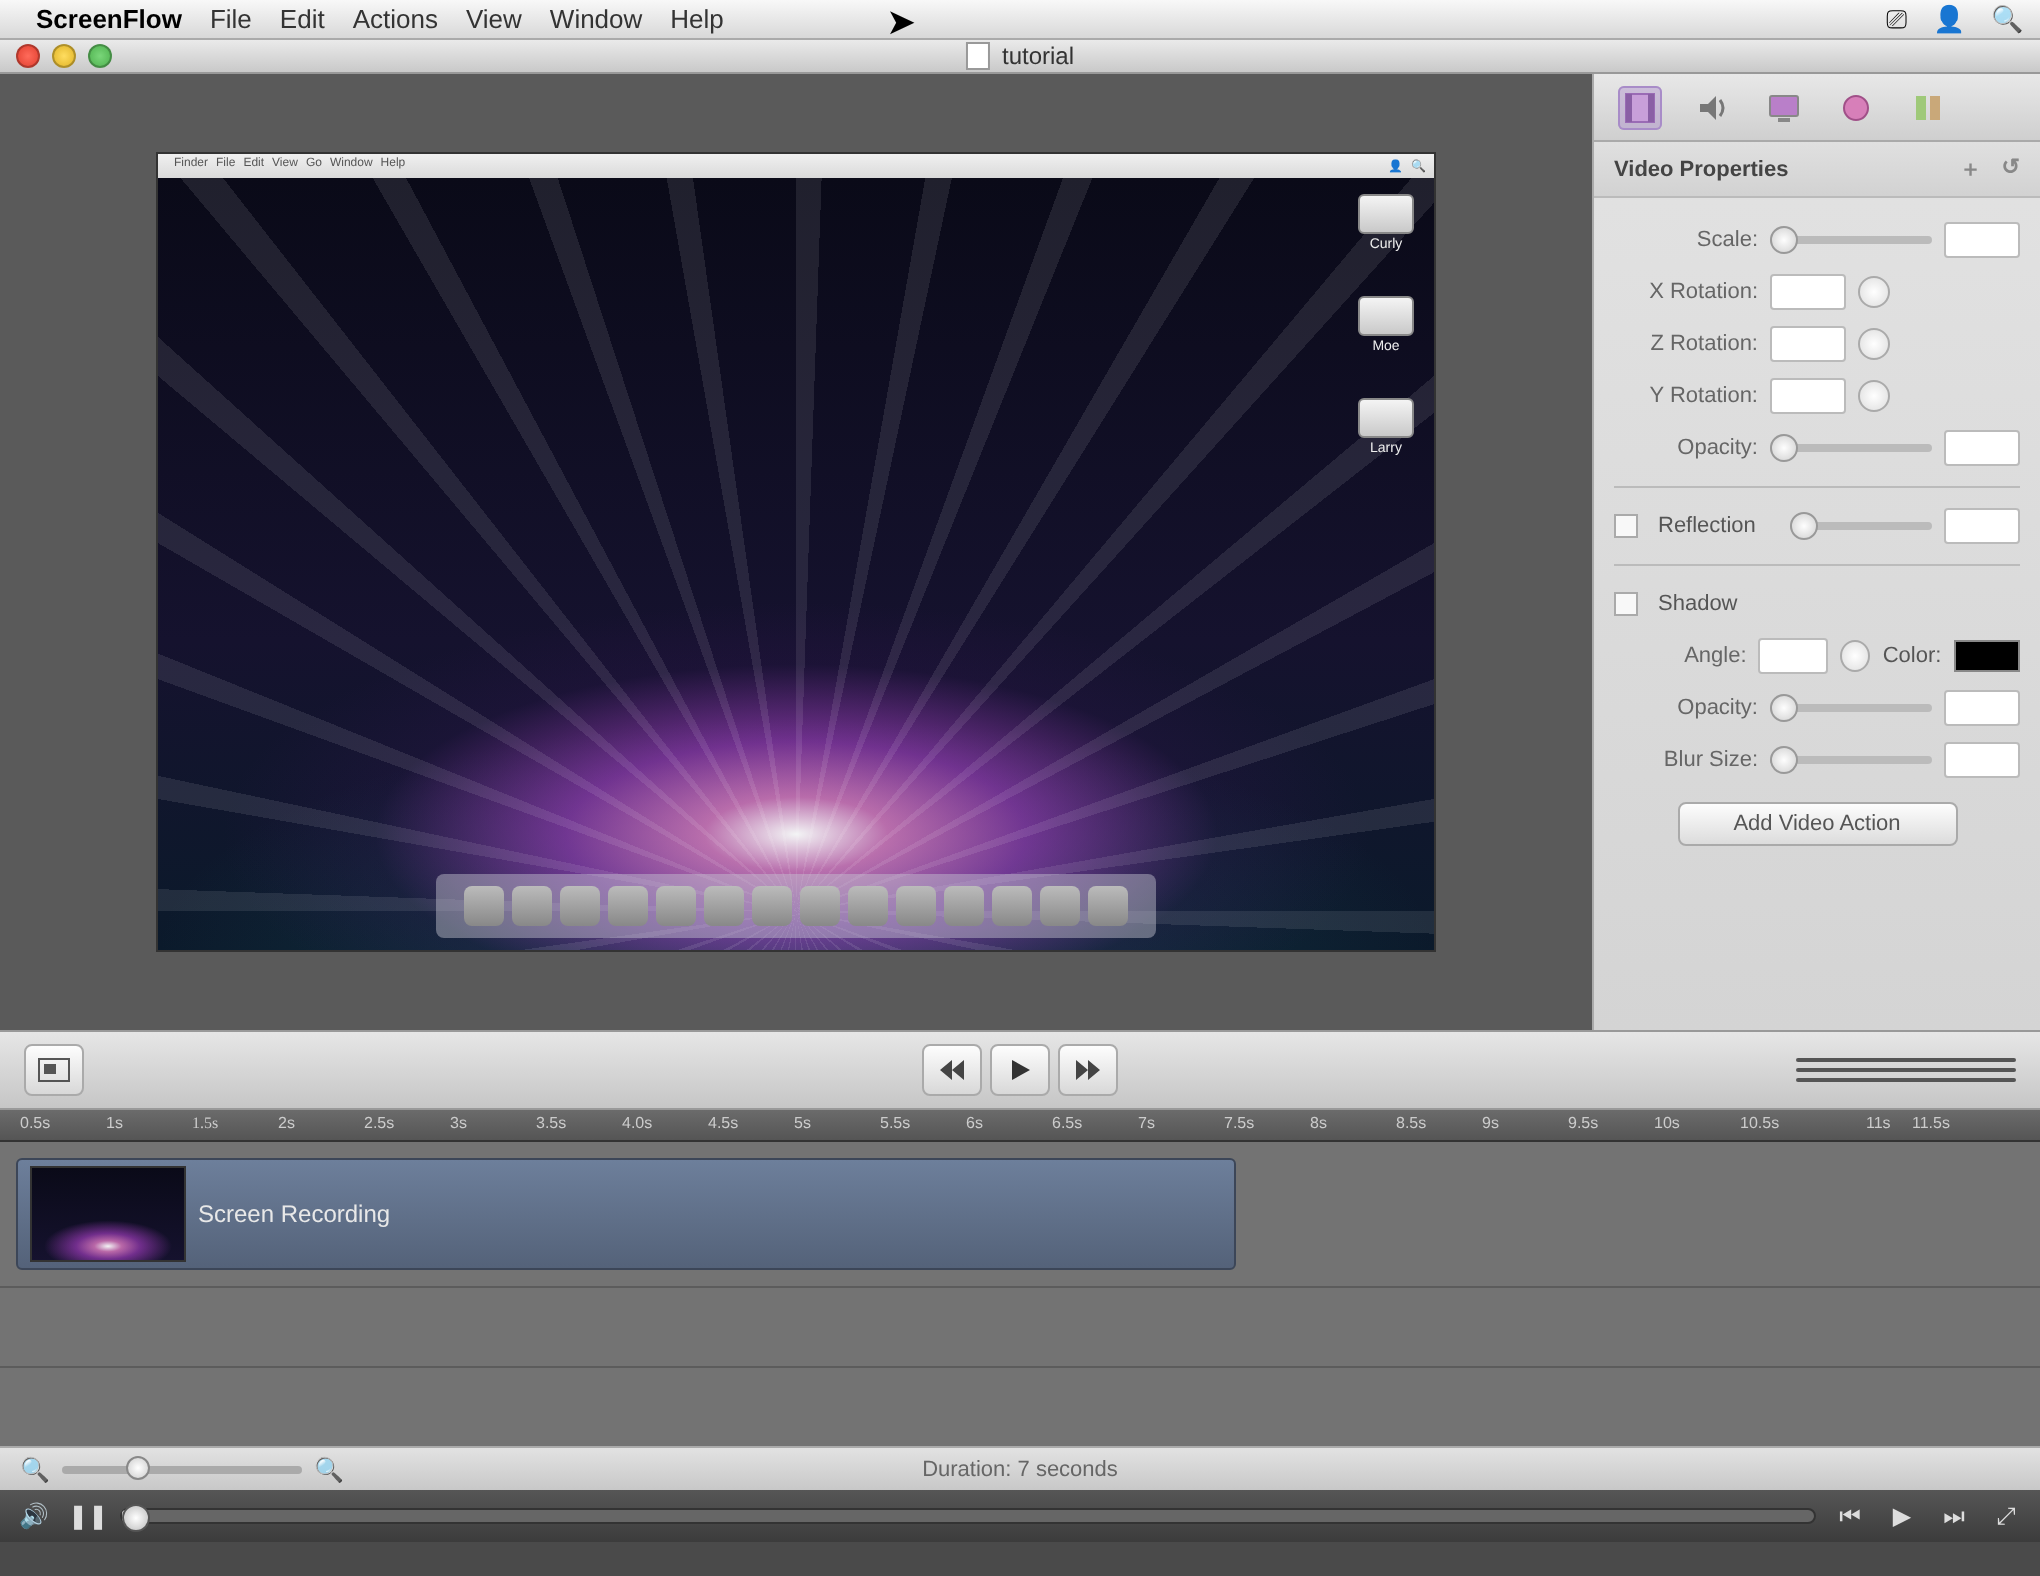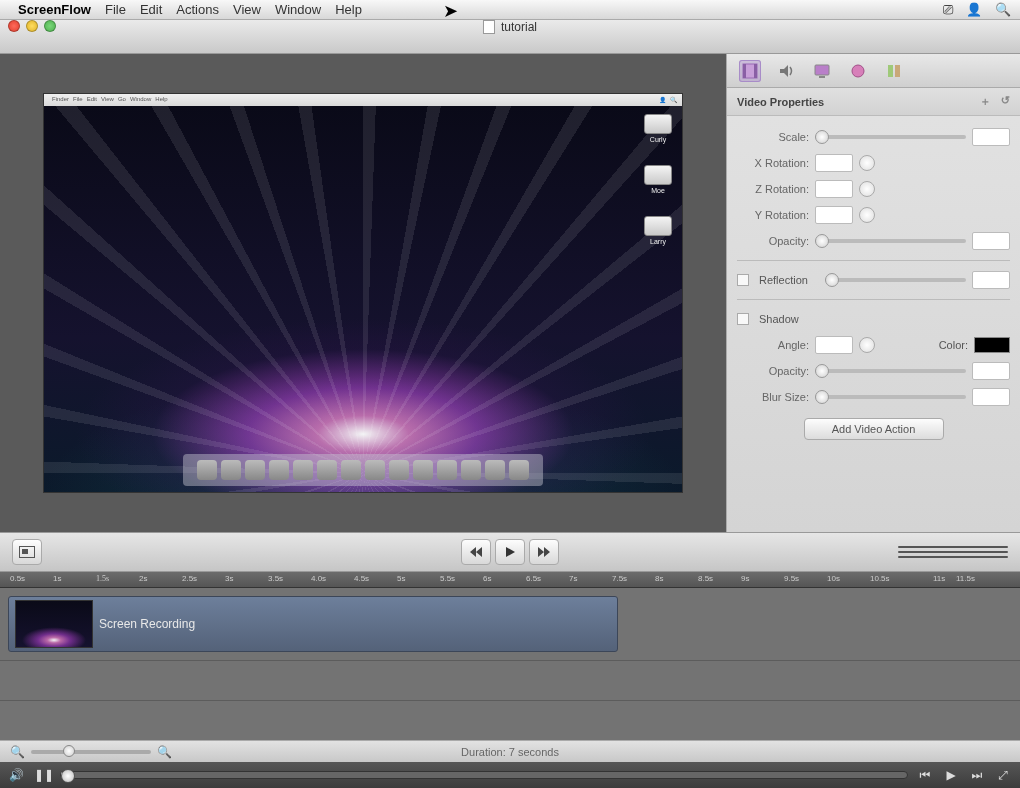--- a/index.html
+++ b/index.html
@@ -8,21 +8,21 @@
 
 .menubar { height: 20px; background: linear-gradient(#f8f8f8, #d8d8d8); display: flex; align-items: center; padding: 0 8px; border-bottom: 1px solid #aaa; }
 .menubar .apple { font-size: 14px; margin-right: 10px; }
 .menubar .app { font-weight: bold; margin-right: 14px; font-size: 13px; }
 .menubar .item { margin-right: 14px; font-size: 13px; color: #333; cursor: default; }
 .menubar .spacer { flex: 1; }
 .menubar .tray span { margin-left: 10px; font-size: 13px; }
 .cursor-arrow { position: absolute; top: 0px; left: 443px; font-size: 18px; color: #000; z-index: 100; pointer-events: none; }
 
 
-.win-titlebar { height: 34px; background: linear-gradient(#eaeaea, #c9c9c9); display: flex; border-bottom: 1px solid #999; position: relative; }
+.win-titlebar { height: 17px; background: linear-gradient(#eaeaea, #c9c9c9); display: flex; align-items: center; border-bottom: 1px solid #999; position: relative; }
 .traffic { display: flex; gap: 6px; margin-left: 8px; }
 .traffic div { width: 12px; height: 12px; border-radius: 50%; border: 1px solid rgba(0,0,0,0.25); }
 .tl-close { background: radial-gradient(#ff6b5b,#e24030); }
 .tl-min { background: radial-gradient(#ffdd60,#e0b428); }
 .tl-max { background: radial-gradient(#7ad67a,#4fb24f); }
 .win-title { position: absolute; left: 50%; transform: translateX(-50%); display: flex; align-items: center; gap: 6px; font-size: 12px; color: #333; }
 .doc-icon { width: 12px; height: 14px; background: #fff; border: 1px solid #999; }
 
 
 .main { display: flex; height: 478px; }
@@ -41,21 +41,21 @@
   repeating-conic-gradient(from 260deg at 50% 95%, rgba(255,255,255,0.25) 0deg 2deg, transparent 2deg 10deg);
   mix-blend-mode: screen; opacity: 0.35;
 }
 .desktop-icons { position: absolute; right: 10px; top: 20px; display: flex; flex-direction: column; gap: 22px; }
 .drive { width: 28px; height: 20px; background: linear-gradient(#f4f4f4,#c9c9c9); border-radius: 3px; border: 1px solid #888; }
 .drive-label { color: #eee; font-size: 7px; text-align: center; margin-top: 2px; }
 .dock { position: absolute; bottom: 6px; left: 50%; transform: translateX(-50%); height: 32px; width: 360px; background: rgba(200,200,210,0.45); border-radius: 4px; display: flex; align-items: center; justify-content: center; gap: 4px; padding: 0 6px; }
 .dock div { width: 20px; height: 20px; border-radius: 4px; background: linear-gradient(#bbb,#888); }
 
 
-.inspector { width: 294px; background: linear-gradient(#e3e3e3,#d4d4d4); border-left: 1px solid #aaa; display: flex; flex-direction: column; font-size: 11px; color: #555; }
+.inspector { width: 224px; background: linear-gradient(#e3e3e3,#d4d4d4); border-left: 1px solid #aaa; display: flex; flex-direction: column; font-size: 11px; color: #555; }
 .insp-tabs { height: 34px; background: linear-gradient(#e8e8e8,#cfcfcf); display: flex; align-items: center; gap: 14px; padding: 0 12px; border-bottom: 1px solid #aaa; }
 .insp-tab { width: 22px; height: 22px; display: flex; align-items: center; justify-content: center; border-radius: 3px; cursor: pointer; }
 .insp-tab.active { background: rgba(160,120,200,0.35); box-shadow: inset 0 0 0 1px #a88cc8; }
 .insp-header { height: 28px; display: flex; align-items: center; padding: 0 10px; font-weight: bold; color: #444; background: linear-gradient(#e0e0e0,#d2d2d2); border-bottom: 1px solid #bbb; }
 .insp-header .tools { margin-left: auto; display: flex; gap: 10px; color: #888; }
 .insp-body { padding: 8px 10px; }
 .prop-row { display: flex; align-items: center; height: 26px; gap: 6px; }
 .prop-label { width: 72px; text-align: right; color: #666; }
 .slider { flex: 1; height: 4px; background: #bbb; border-radius: 2px; position: relative; }
 .slider .knob { position: absolute; left: 0; top: -5px; width: 14px; height: 14px; background: radial-gradient(#fefefe,#cfcfcf); border: 1px solid #999; border-radius: 50%; }

